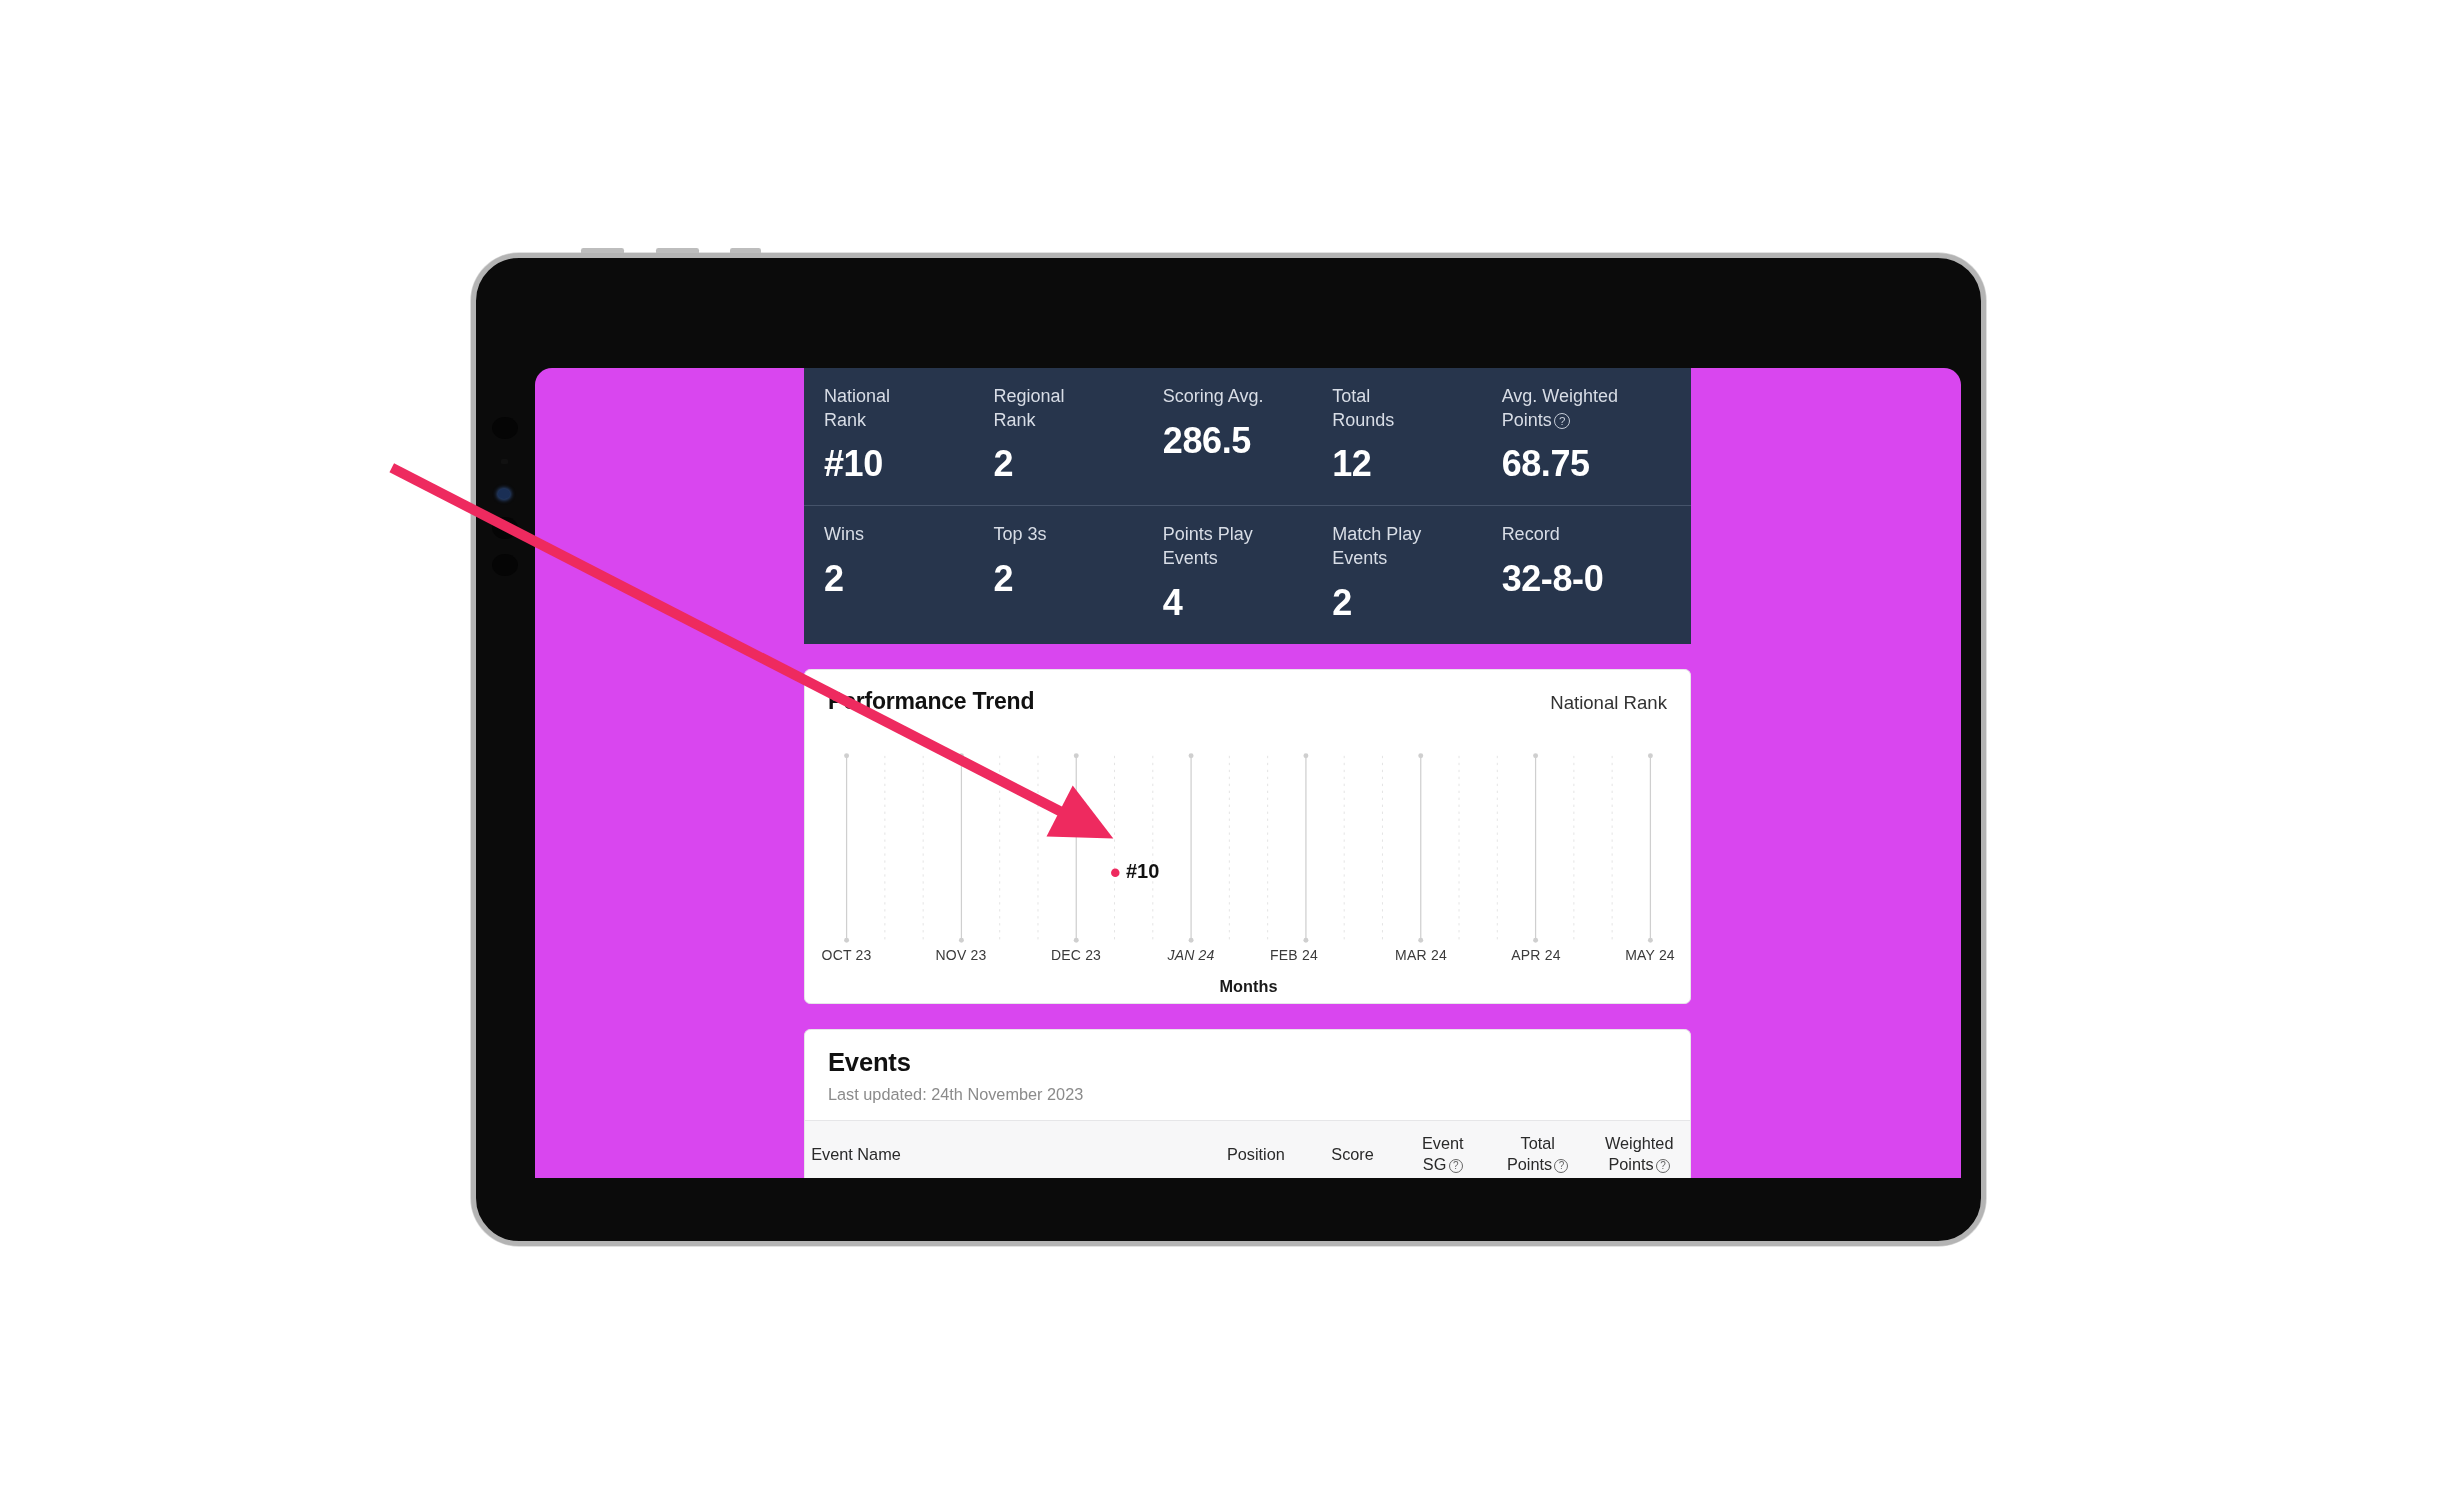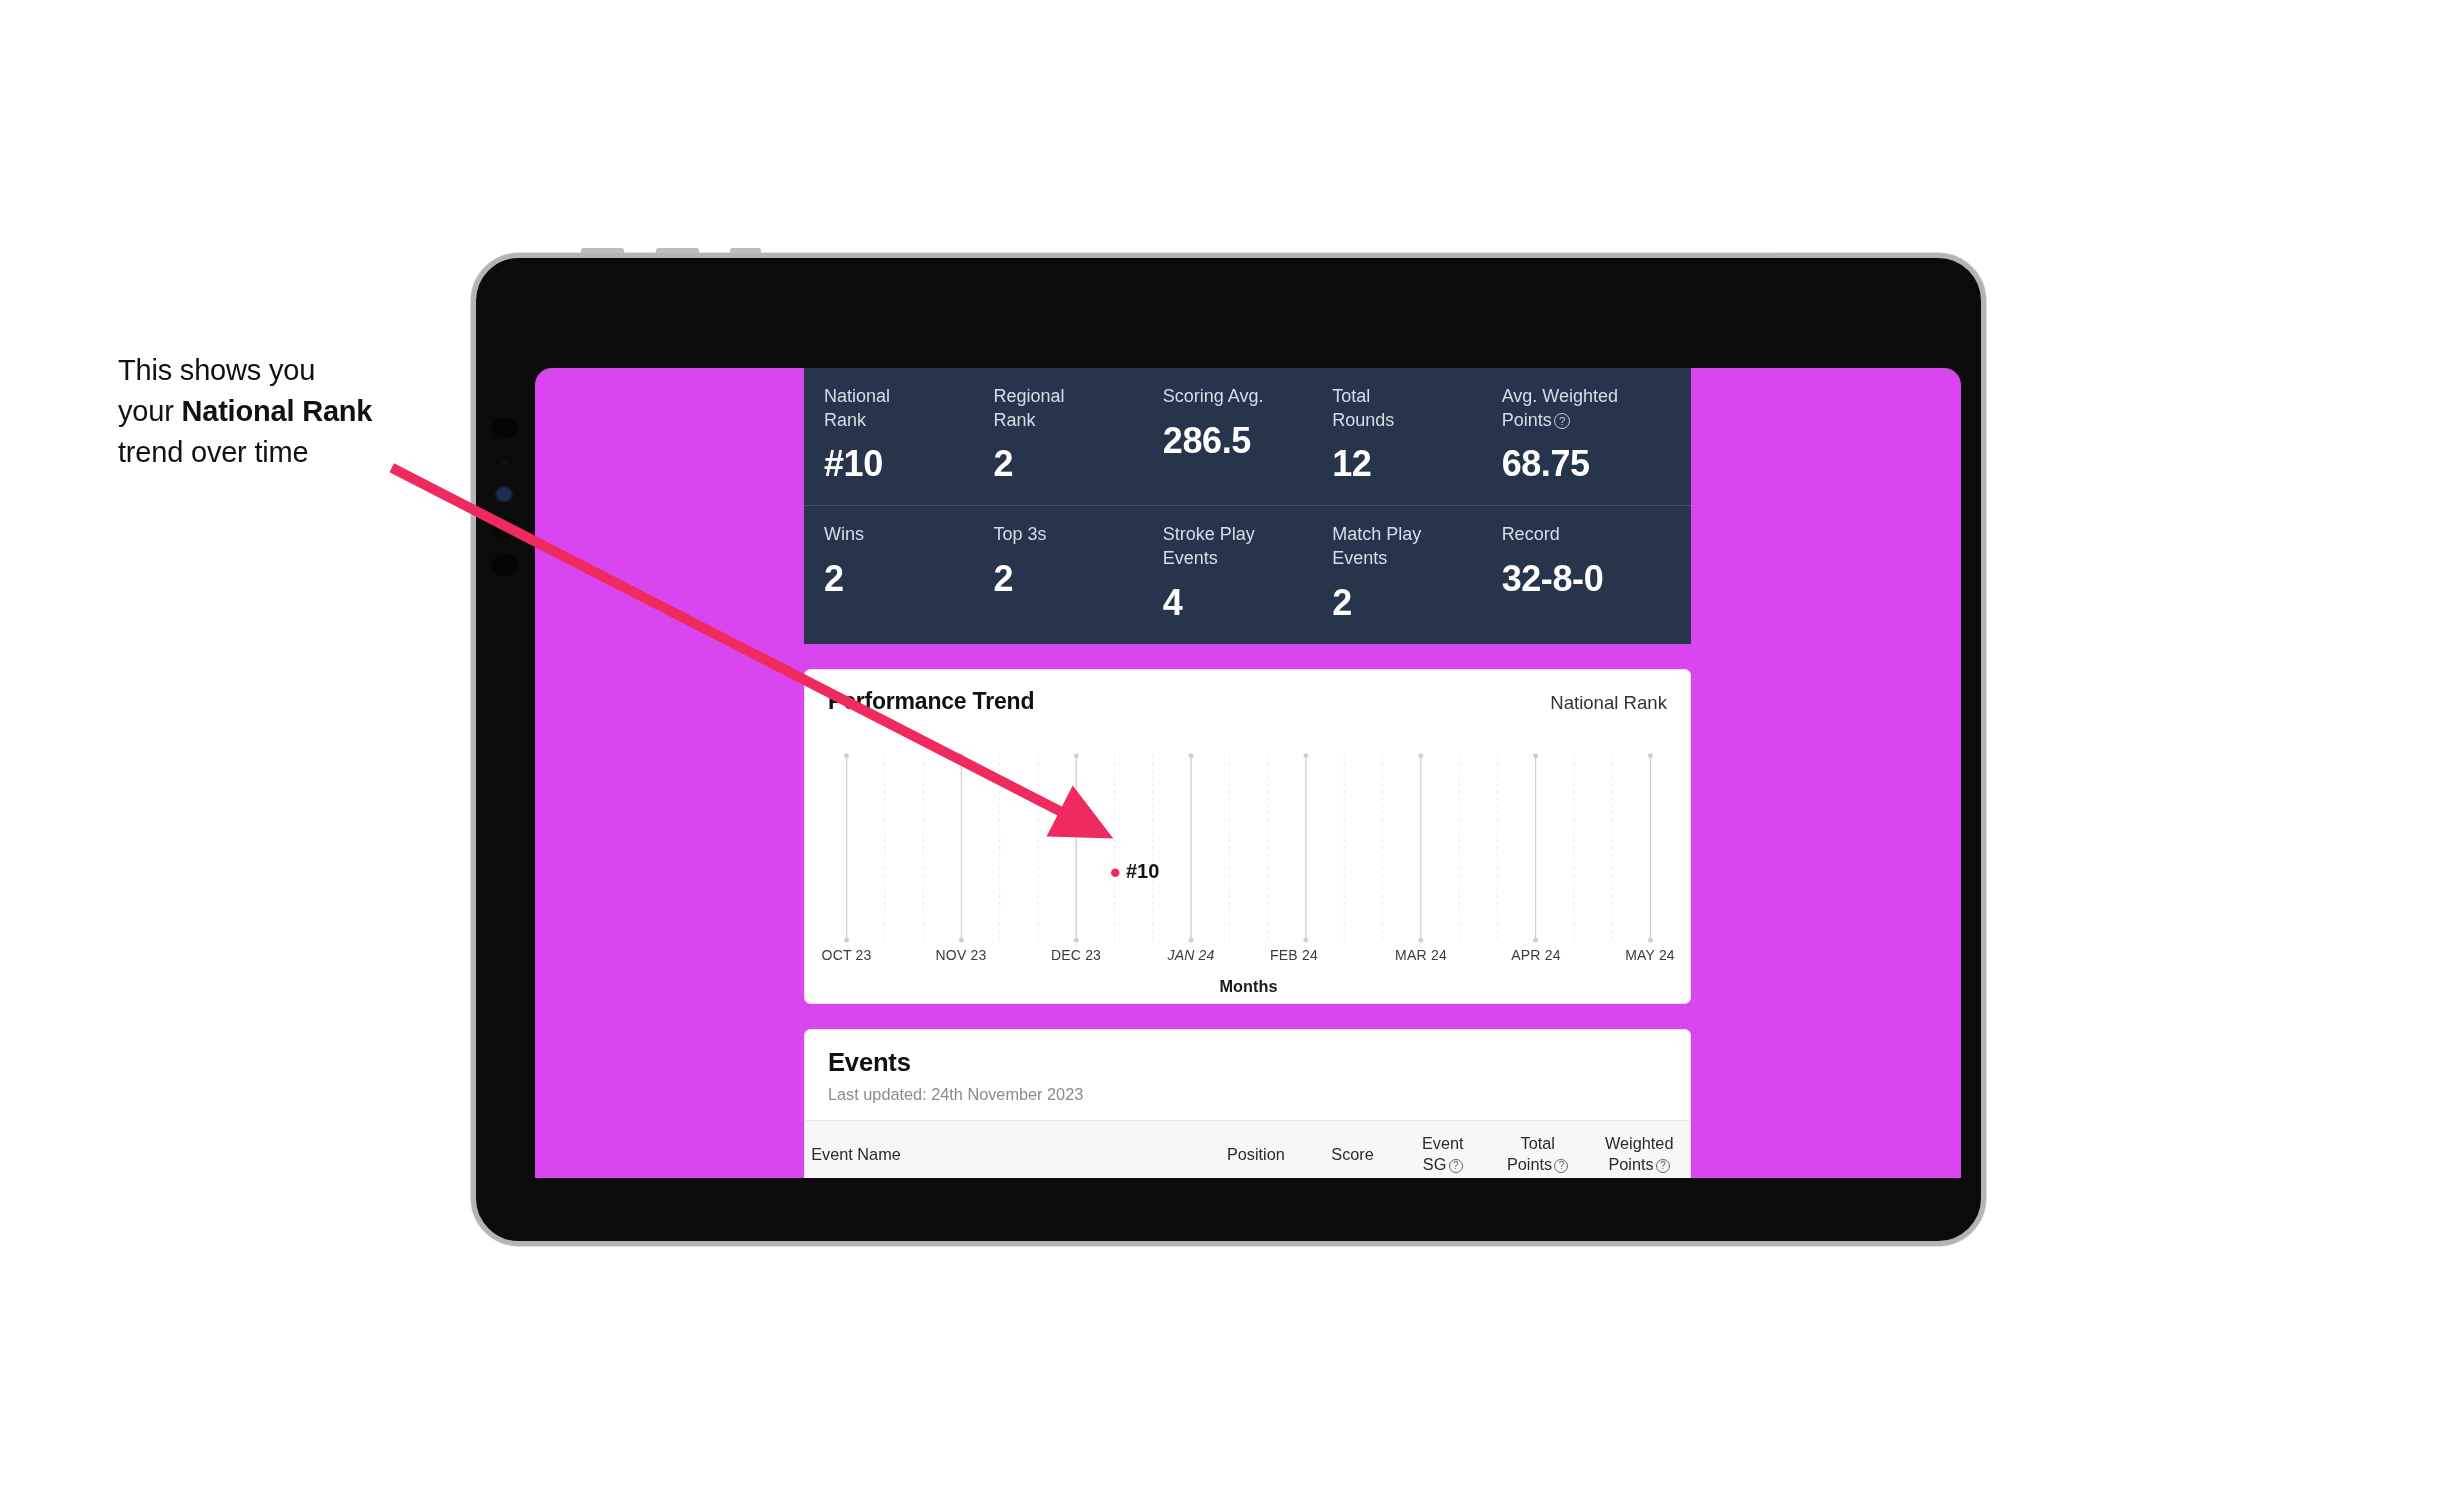--- a/index.html
+++ b/index.html
@@ -231,25 +231,20 @@
     color: #666;
     vertical-align: 0.8px;
     margin-left: 2.3px;
   }
 </style>
 </head>
 <body>
 
 <div id="root">
 
-  <div class="callout">
-    <div>This shows you</div>
-    <div><span>your </span><b>National Rank</b></div>
-    <div>trend over time</div>
-  </div>
 
   <div class="tablet">
     <div class="tablet-btn" style="left:105px;width:43px;"></div>
     <div class="tablet-btn" style="left:180px;width:43px;"></div>
     <div class="tablet-btn" style="left:254px;width:31px;"></div>
 
     <div class="cam-lens" style="left:15.5px;top:159px;width:26px;height:22px;"></div>
     <div class="cam-tiny" style="left:25px;top:201px;width:7px;height:5.4px;"></div>
     <div class="cam-dot" style="left:22px;top:231px;width:12.4px;height:10px;"></div>
     <div class="cam-lens" style="left:15.5px;top:259px;width:26px;height:22px;"></div>
@@ -289,21 +284,21 @@
             <div class="stats-row second">
               <div class="stat">
                 <div class="stat-label" style="white-space:pre-line">Wins</div>
                 <div class="stat-value">2</div>
               </div>
               <div class="stat">
                 <div class="stat-label" style="white-space:pre-line">Top 3s</div>
                 <div class="stat-value">2</div>
               </div>
               <div class="stat">
-                <div class="stat-label" style="white-space:pre-line">Stroke Play
+                <div class="stat-label" style="white-space:pre-line">Points Play
 Events</div>
                 <div class="stat-value">4</div>
               </div>
               <div class="stat">
                 <div class="stat-label" style="white-space:pre-line">Match Play
 Events</div>
                 <div class="stat-value">2</div>
               </div>
               <div class="stat">
                 <div class="stat-label" style="white-space:pre-line">Record</div>

